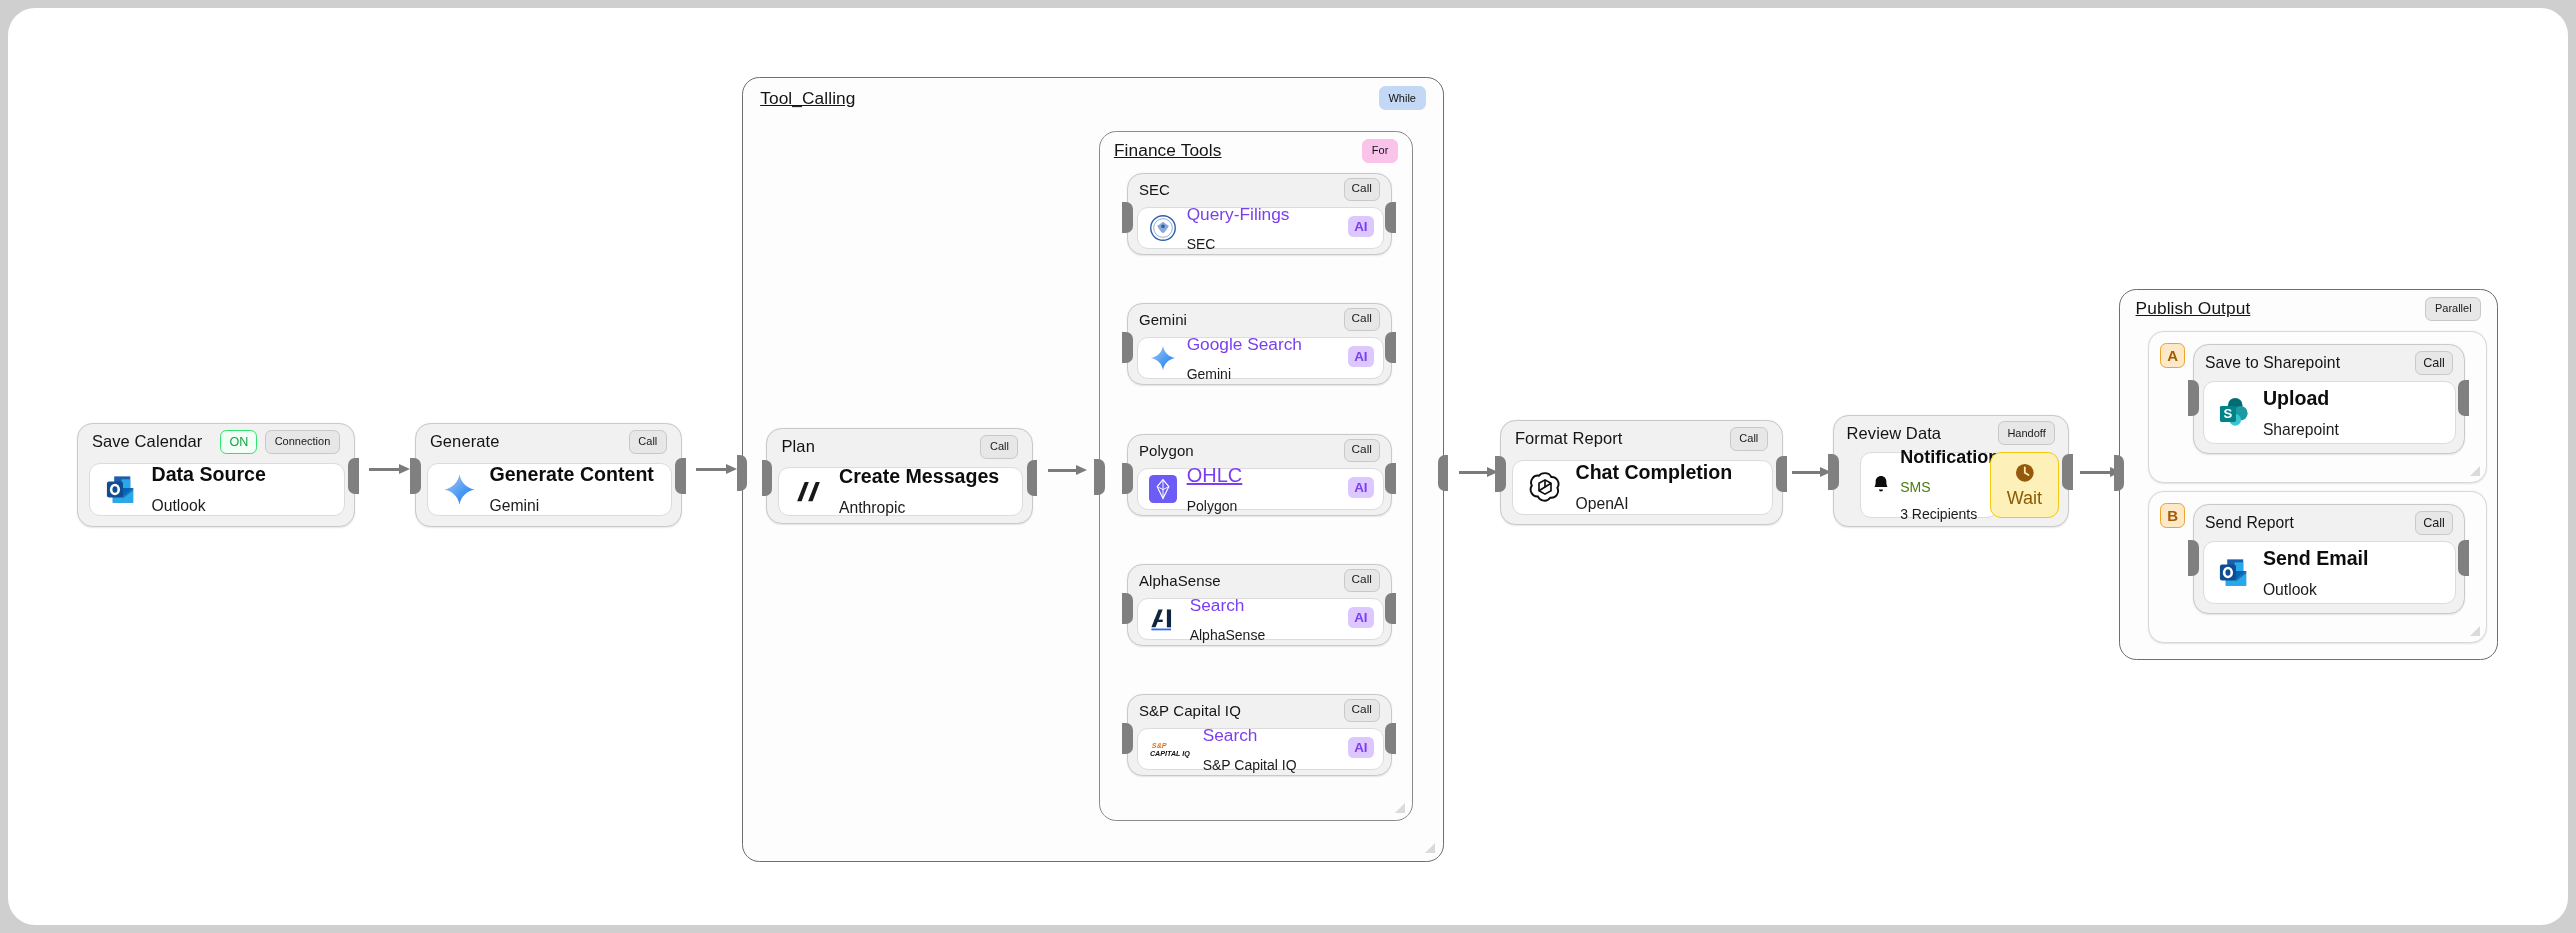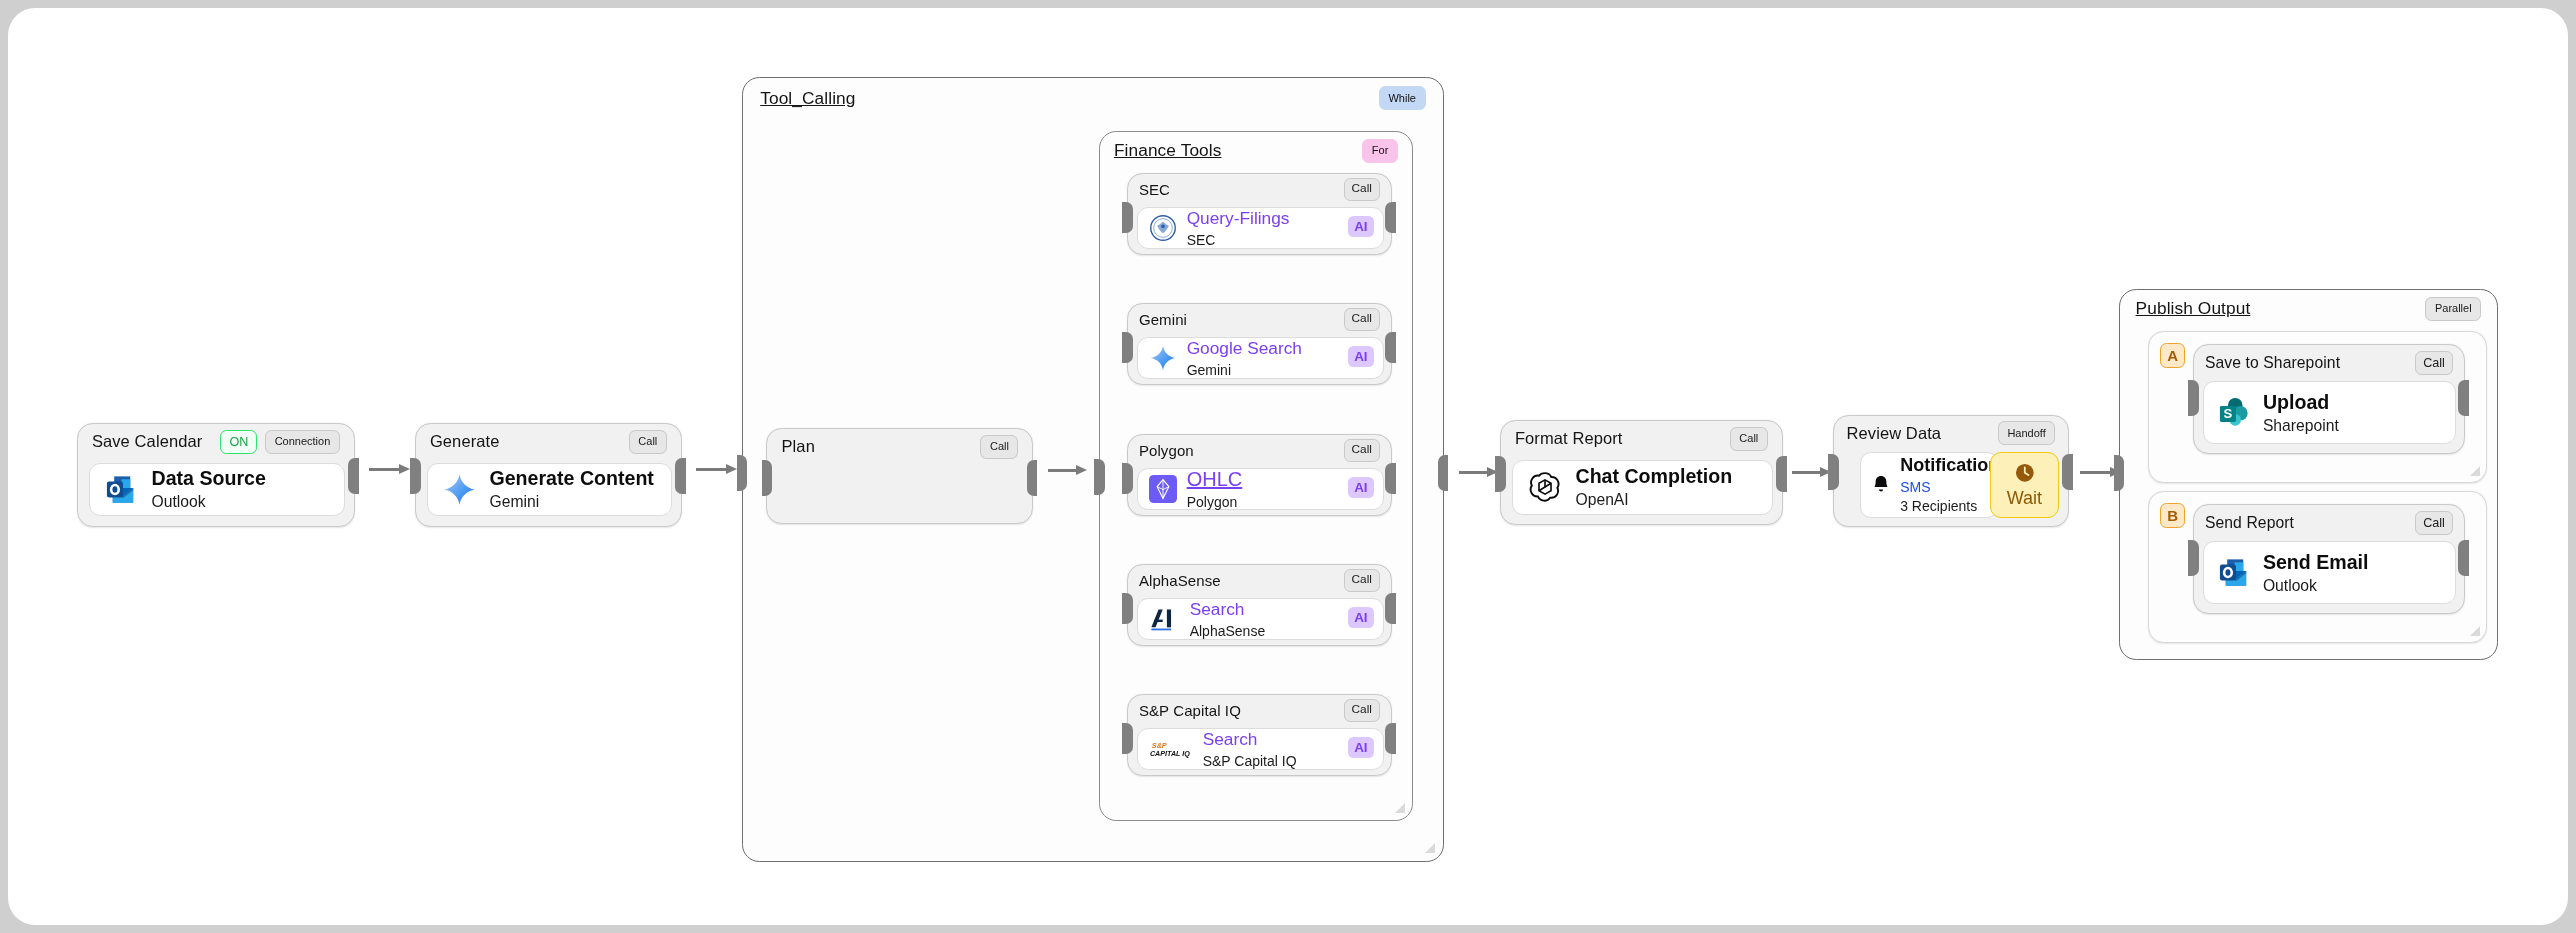--- a/index.html
+++ b/index.html
@@ -59,25 +59,25 @@
 
   
   .op-card{
     position:absolute;box-sizing:border-box;
     background:#ffffff;
     border:1.2px solid #dcdcdc;
     border-radius:11px;
     display:flex;align-items:center;
     padding:0 14px;gap:12.6px;
   }
-  .op-texts{display:flex;flex-direction:column;justify-content:space-between;gap:3px;}
+  .op-texts{display:flex;flex-direction:column;justify-content:space-between;gap:11px;}
   .op-title{font-size:19.6px;color:#0d0d0d;font-weight:700;white-space:nowrap;}
   .op-title.link{color:#7b3ff2;font-weight:400;}
   .op-sub{font-size:15.7px;color:#1b1b1b;white-space:nowrap;}
-  .op-sub.green{color:#1d4ed8;}
+  .op-sub.green{color:#4d7c0f;}
   .op-card .badge.ai{position:absolute;right:9.4px;top:7.9px;}
 
   
   .ic{flex:0 0 auto;display:block;}
 
   
   .handle{
     position:absolute;width:10.2px;height:36px;background:#808080;
     z-index:5;
   }
@@ -196,20 +196,30 @@
     <div class="handle right" style="right:-5.5px;top:377px;"></div>
     <div class="resize" style="right:7.9px;bottom:7.9px;"></div>
 
     <div class="node step-node" style="left:23.6px;top:350px;width:267px;height:96px;">
       <div class="node-head">
         <span class="node-title">Plan</span>
         <span class="head-right">
           <span class="badge">Call</span>
         </span>
       </div>
+      <div class="op-card" style="left:11px;top:38px;width:245px;height:49px;">
+        <svg class="ic" width="33" height="33" viewBox="0 0 48 48">
+          <path d="M6 38 L17 10 L23 10 L12.5 38 Z" fill="#181818"></path>
+          <path d="M22 38 L33 10 L39 10 L28.5 38 Z" fill="#181818"></path>
+        </svg>
+        <span class="op-texts">
+          <span class="op-title">Create Messages</span>
+          <span class="op-sub">Anthropic</span>
+        </span>
+      </div>
       <div class="handle left" style="left:-5.5px;top:31px;"></div>
       <div class="handle right" style="right:-4.7px;top:31px;"></div>
     </div>
 
     <div class="arrow" style="left:305px;top:387px;width:39px;">
       <div class="shaft" style="width:28px;"></div>
         <div class="head" style="left:28px;"></div>
     </div>
 
     <div class="node group-node" style="left:356px;top:53px;width:314px;height:690px;background:#fdfdfd;border-width:1.2px;border-color:#8a8a8a;">

